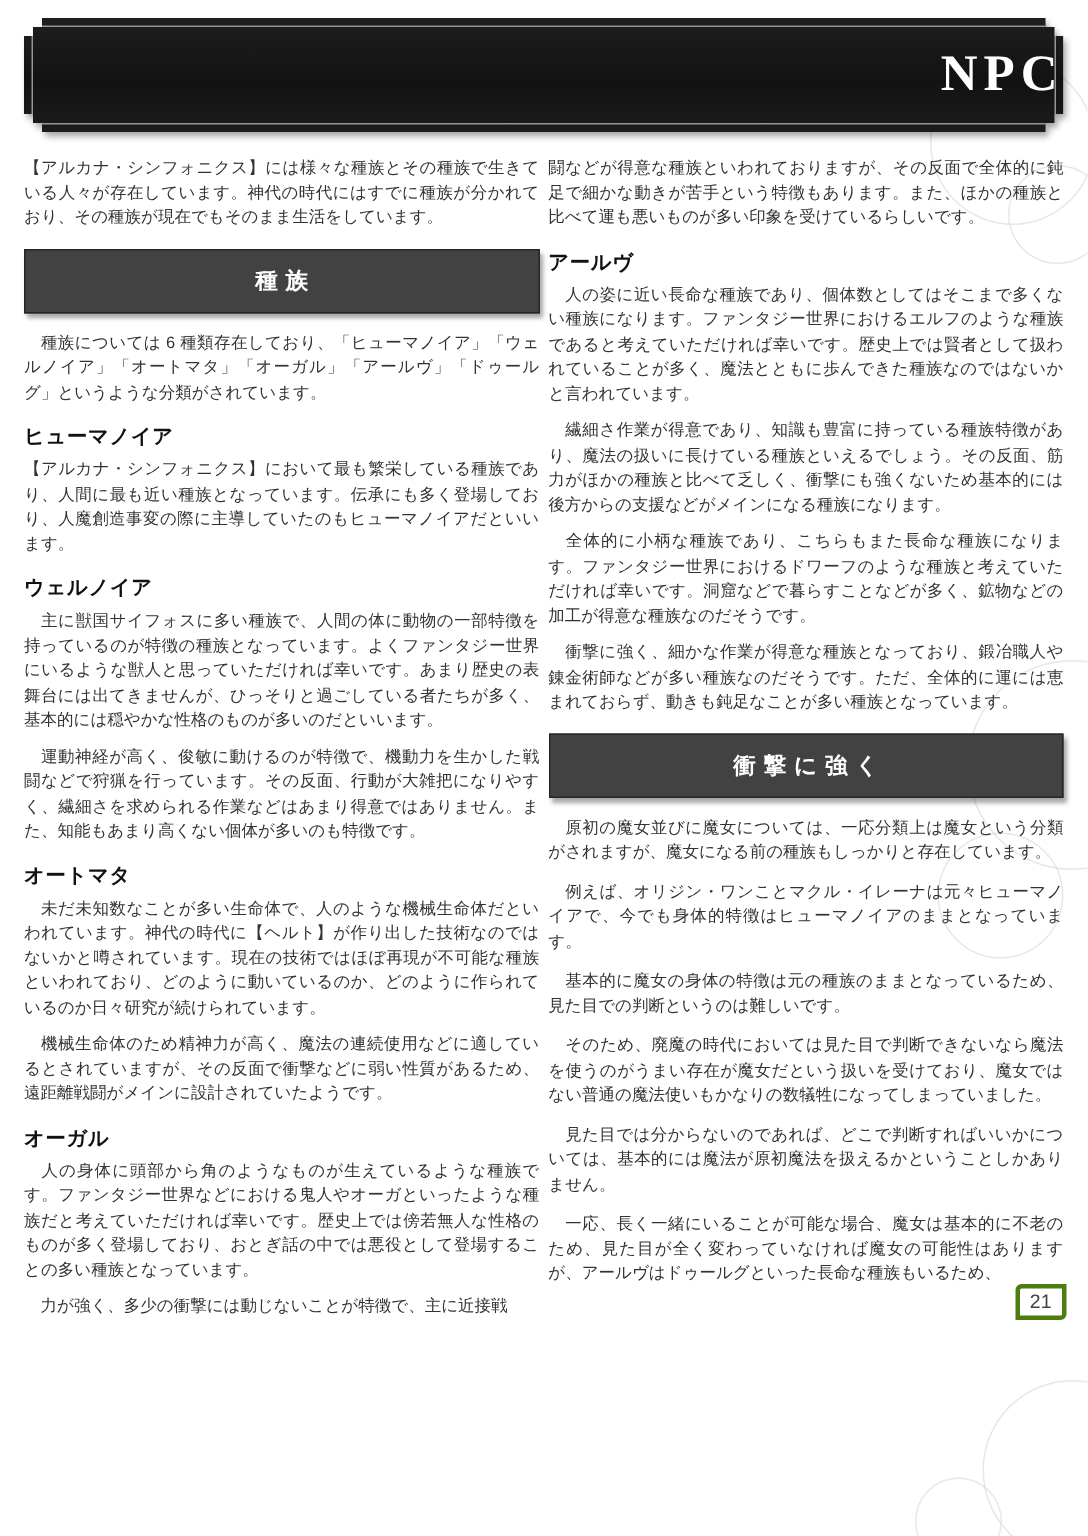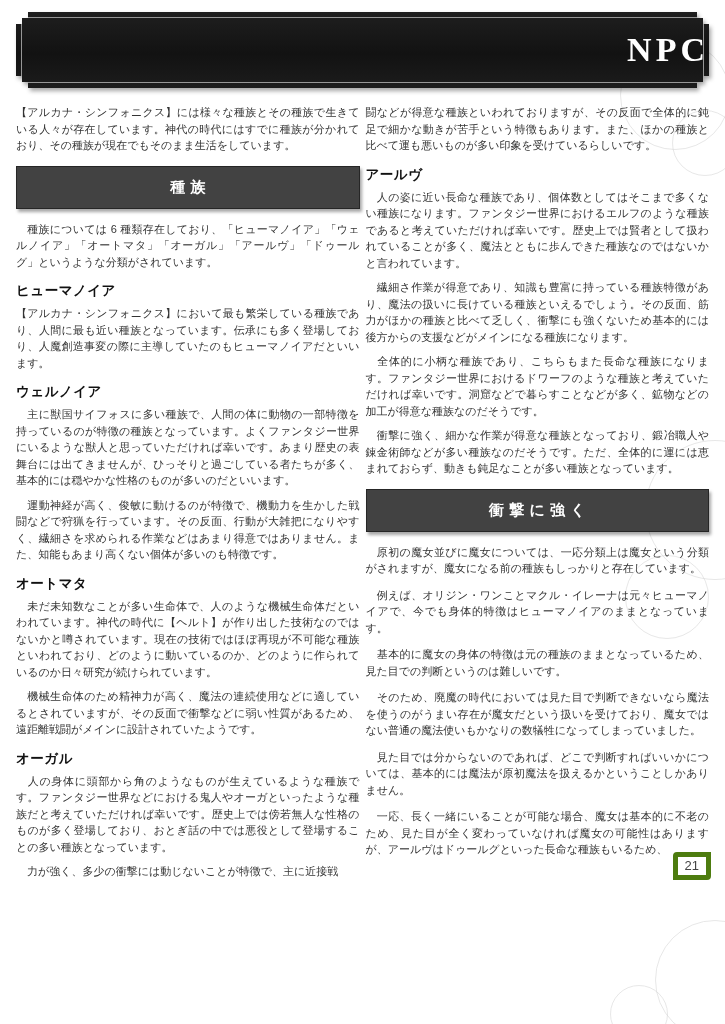--- a/index.html
+++ b/index.html
@@ -74,21 +74,21 @@
   }
   .section-bar span {
     color: #ffffff; font-size: 15px; font-weight: 600;
     letter-spacing: .35em; text-indent: .35em;
   }
 
   .page-number {
     position: absolute;
     right: 14px; bottom: 8px;
     font-size: 13px; color: #444444;
-    border: 5px solid #4d7c0f;
+    border: 3px solid #4d7c0f;
     border-radius: 4px 0 4px 0;
     padding: 1px 7px 2px;
     background: rgba(255,255,255,.8);
   }
 </style>
 </head>
 <body>
 
 <div class="ornaments">
   <div class="ring" style="left:620px; top:40px; width:110px; height:110px;"></div>

